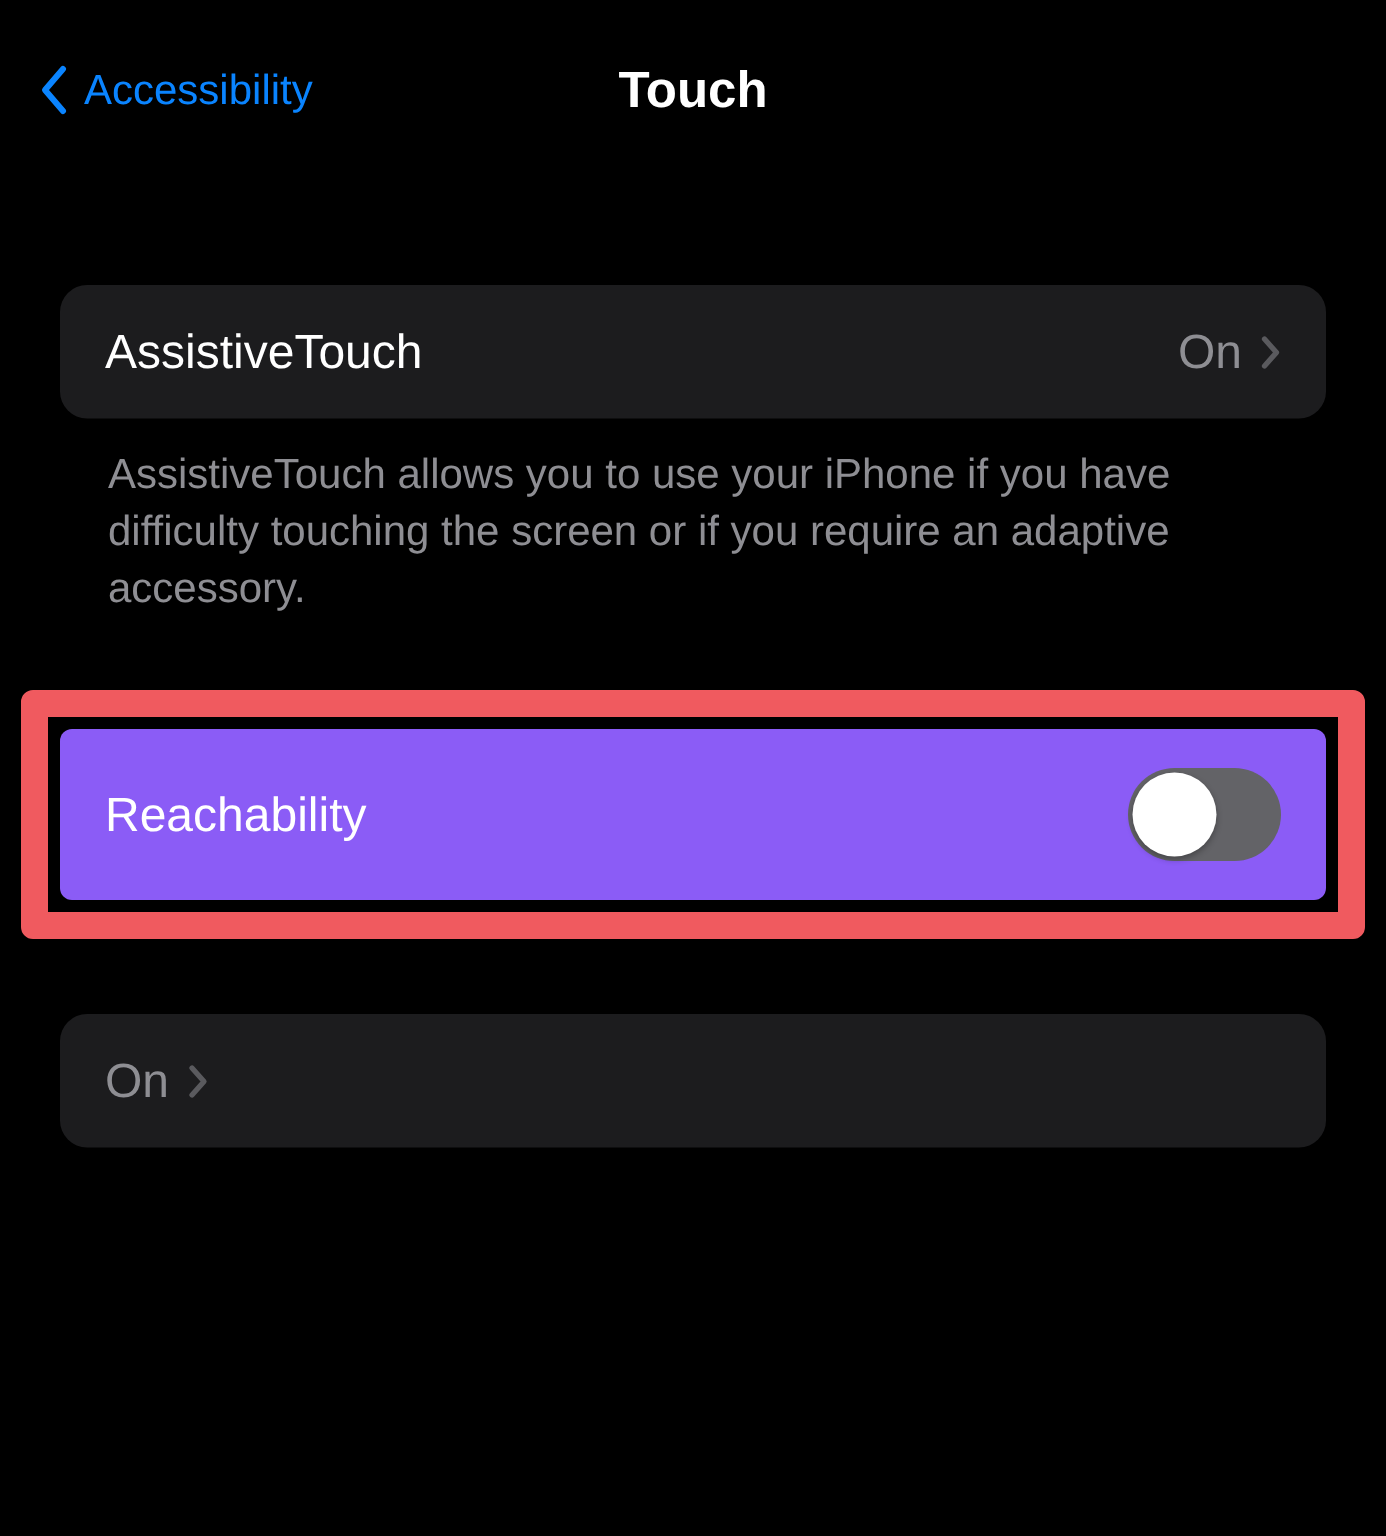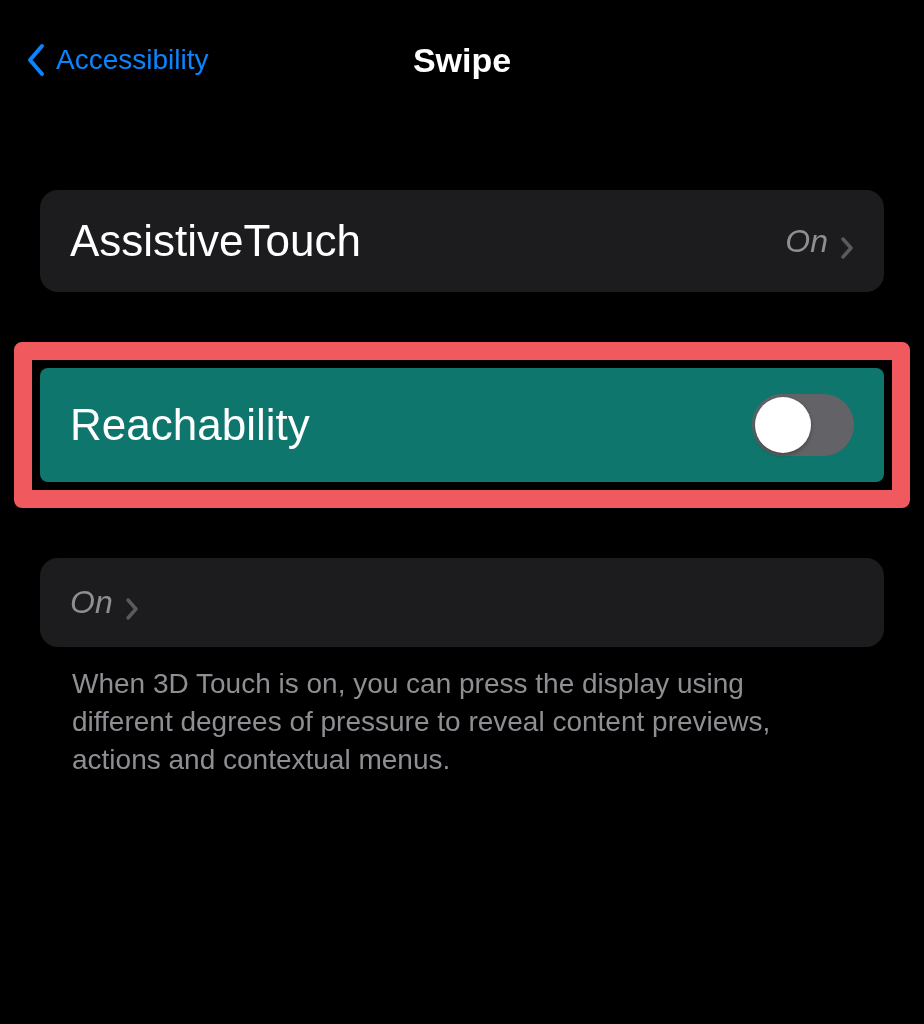--- a/index.html
+++ b/index.html
@@ -63,28 +63,27 @@
     .row {
       background-color: #1c1c1e;
       border-radius: 18px;
       padding: 26px 30px;
       display: flex;
       align-items: center;
       justify-content: space-between;
       cursor: pointer;
     }
     .row-label {
-      font-size: 44px;
+      font-size: 32px;
       font-weight: 400;
       color: #ffffff;
     }
     .row-right {
       display: flex;
-      align-items: flex-end;
-      font-style: italic;
+      align-items: center;
     }
     .row-value {
       font-size: 32px;
       color: #8e8e93;
       margin-right: 12px;
     }
     .chevron-right {
       width: 14px;
       height: 24px;
       stroke: #5a5a5e;
@@ -101,21 +100,21 @@
     }
     .highlight-wrapper {
       border: 18px solid #f05a5f;
       border-radius: 8px;
       margin-left: -26px;
       margin-right: -26px;
       padding: 8px;
     }
     .highlight-wrapper .row {
       border-radius: 8px;
-      background-color: #0f766e;
+      background-color: #8b5cf6;
     }
     .toggle {
       width: 102px;
       height: 62px;
       background-color: #636367;
       border-radius: 31px;
       position: relative;
       cursor: pointer;
     }
     .toggle-knob {
@@ -135,35 +134,36 @@
 </head>
 <body>
 
 <div class="header">
   <div class="back-button">
     <svg class="back-chevron" viewBox="0 0 22 36">
       <polyline points="18,4 6,18 18,32"></polyline>
     </svg>
     <span class="back-label">Accessibility</span>
   </div>
-  <div class="title">Swipe</div>
+  <div class="title">Touch</div>
 </div>
 
 <div class="content">
 
   <div class="group">
     <div class="row">
       <span class="row-label">AssistiveTouch</span>
       <div class="row-right">
         <span class="row-value">On</span>
         <svg class="chevron-right" viewBox="0 0 14 24">
           <polyline points="3,3 11,12 3,21"></polyline>
         </svg>
       </div>
     </div>
+    <div class="footer-text">AssistiveTouch allows you to use your iPhone if you have difficulty touching the screen or if you require an adaptive accessory.</div>
   </div>
 
   <div class="group group-reach">
     <div class="highlight-wrapper">
       <div class="row">
         <span class="row-label">Reachability</span>
         <div class="toggle">
           <div class="toggle-knob"></div>
         </div>
       </div>
@@ -172,16 +172,15 @@
 
   <div class="group">
     <div class="row">
       <div class="row-right">
         <span class="row-value">On</span>
         <svg class="chevron-right" viewBox="0 0 14 24">
           <polyline points="3,3 11,12 3,21"></polyline>
         </svg>
       </div>
     </div>
-    <div class="footer-text">When 3D Touch is on, you can press the display using different degrees of pressure to reveal content previews, actions and contextual menus.</div>
   </div>
 
 </div>
 
 </body></html>

